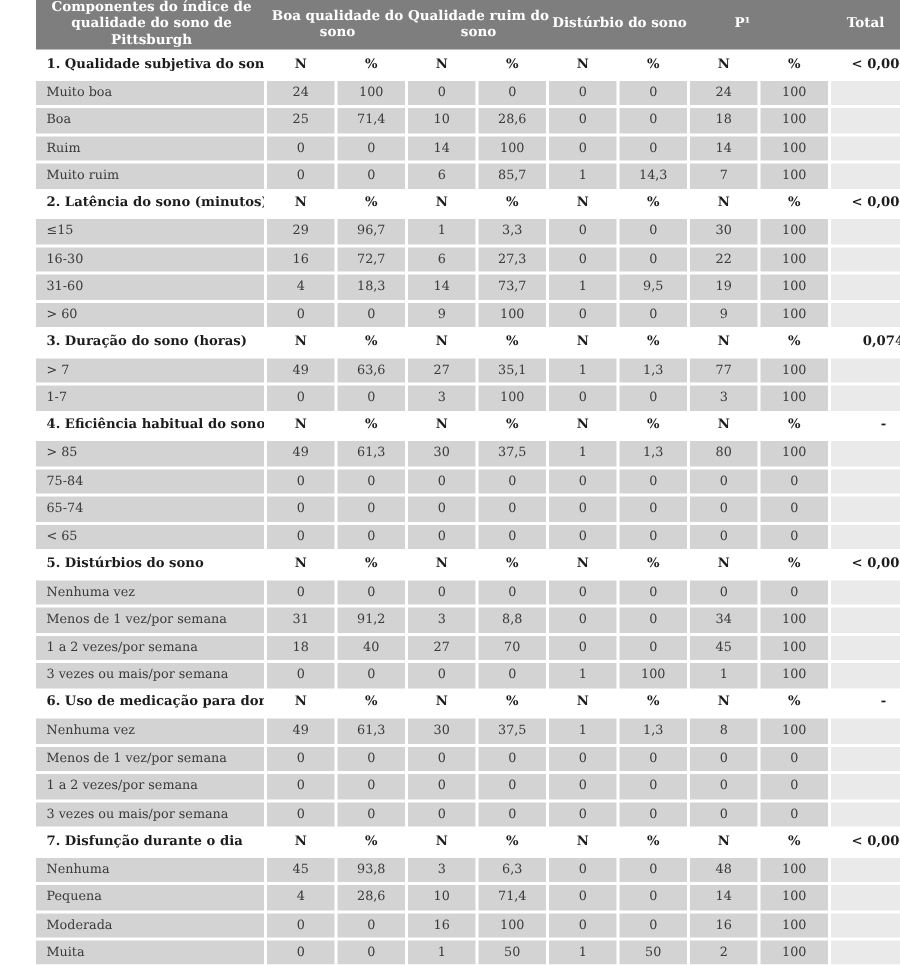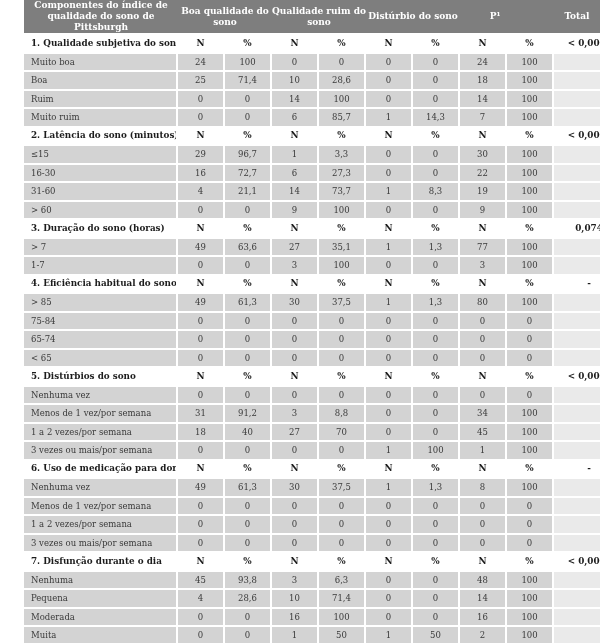--- a/index.html
+++ b/index.html
@@ -127,25 +127,25 @@
       <div class="cell data-cell">72,7</div>
       <div class="cell data-cell">6</div>
       <div class="cell data-cell">27,3</div>
       <div class="cell data-cell">0</div>
       <div class="cell data-cell">0</div>
       <div class="cell data-cell">22</div>
       <div class="cell data-cell">100</div>
       <div class="cell p-empty"></div>
       <div class="cell data-cell label-cell">31-60</div>
       <div class="cell data-cell">4</div>
-      <div class="cell data-cell">21,1</div>
+      <div class="cell data-cell">18,3</div>
       <div class="cell data-cell">14</div>
       <div class="cell data-cell">73,7</div>
       <div class="cell data-cell">1</div>
-      <div class="cell data-cell">8,3</div>
+      <div class="cell data-cell">9,5</div>
       <div class="cell data-cell">19</div>
       <div class="cell data-cell">100</div>
       <div class="cell p-empty"></div>
       <div class="cell data-cell label-cell">&gt; 60</div>
       <div class="cell data-cell">0</div>
       <div class="cell data-cell">0</div>
       <div class="cell data-cell">9</div>
       <div class="cell data-cell">100</div>
       <div class="cell data-cell">0</div>
       <div class="cell data-cell">0</div>

